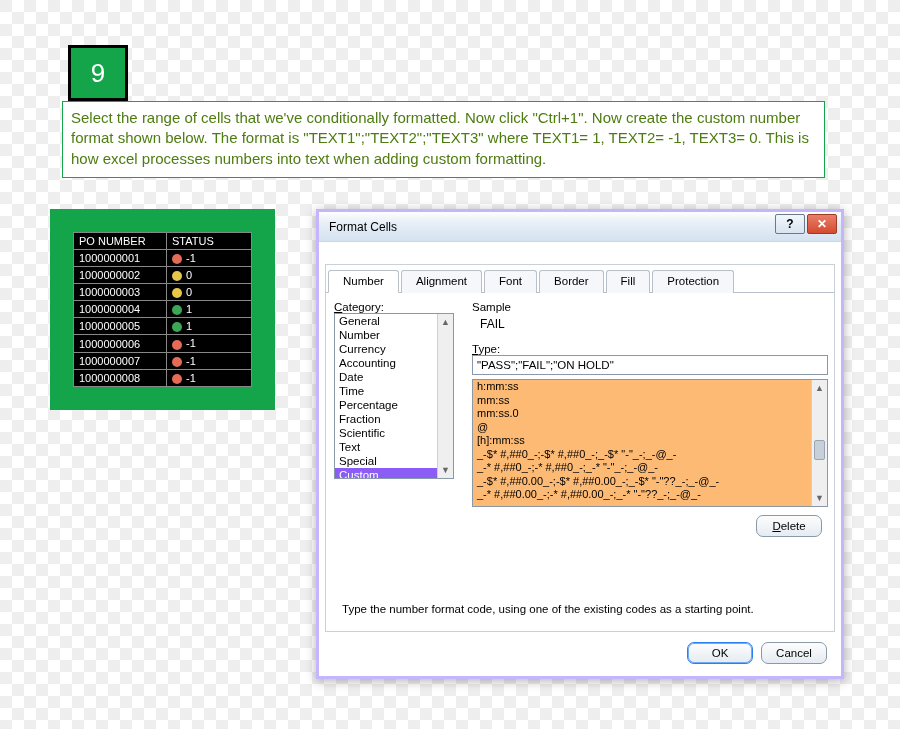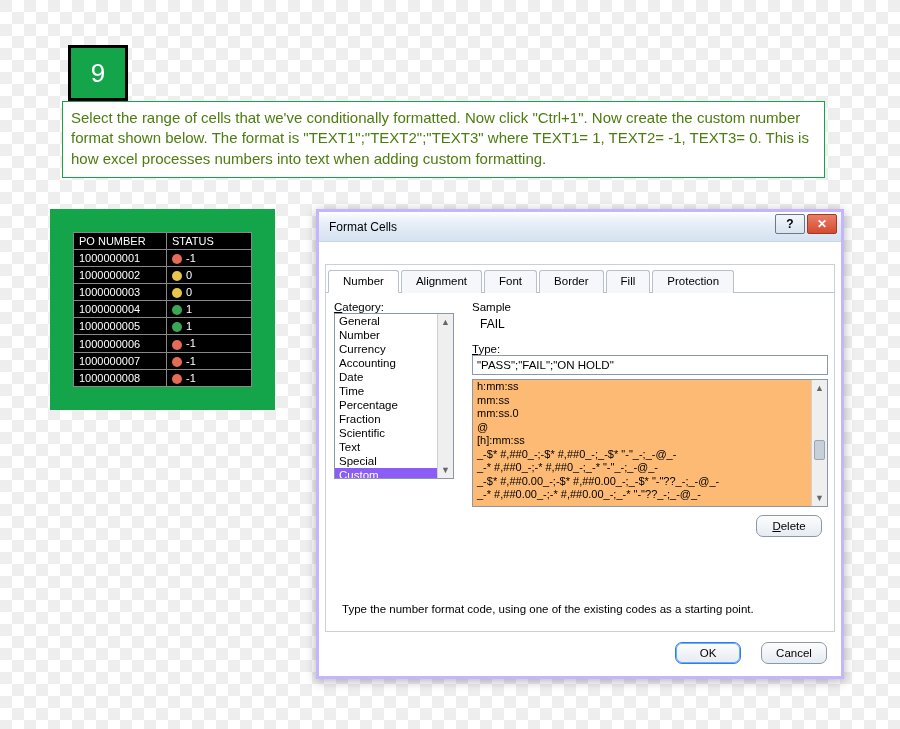--- a/index.html
+++ b/index.html
@@ -178,21 +178,21 @@
   }
   .btn.default { border: 1px solid #2a7ff3; box-shadow: 0 0 0 1px #6faaf5 inset; }
 
   .delete-row { text-align: right; margin-top: 8px; margin-right: 4px; }
 
   .hint {
     position: absolute; left: 8px; right: 2px; bottom: 8px;
     font-size: 11.5px;
   }
 
-  .dlg-buttons { position: absolute; right: 14px; bottom: 12px; display: flex; gap: 20px; }
+  .dlg-buttons { position: absolute; right: 14px; bottom: 12px; display: flex; gap: 8px; }
 </style>
 </head>
 <body>
 
 <div class="step-badge">
   <span>9</span>
 </div>
 
 <div class="instruction">Select the range of cells that we've conditionally formatted. Now click "Ctrl+1".  Now create the custom number format shown below.  The format is "TEXT1";"TEXT2";"TEXT3" where TEXT1= 1, TEXT2= -1, TEXT3= 0. This is how excel processes numbers into text when adding custom formatting.</div>
 

